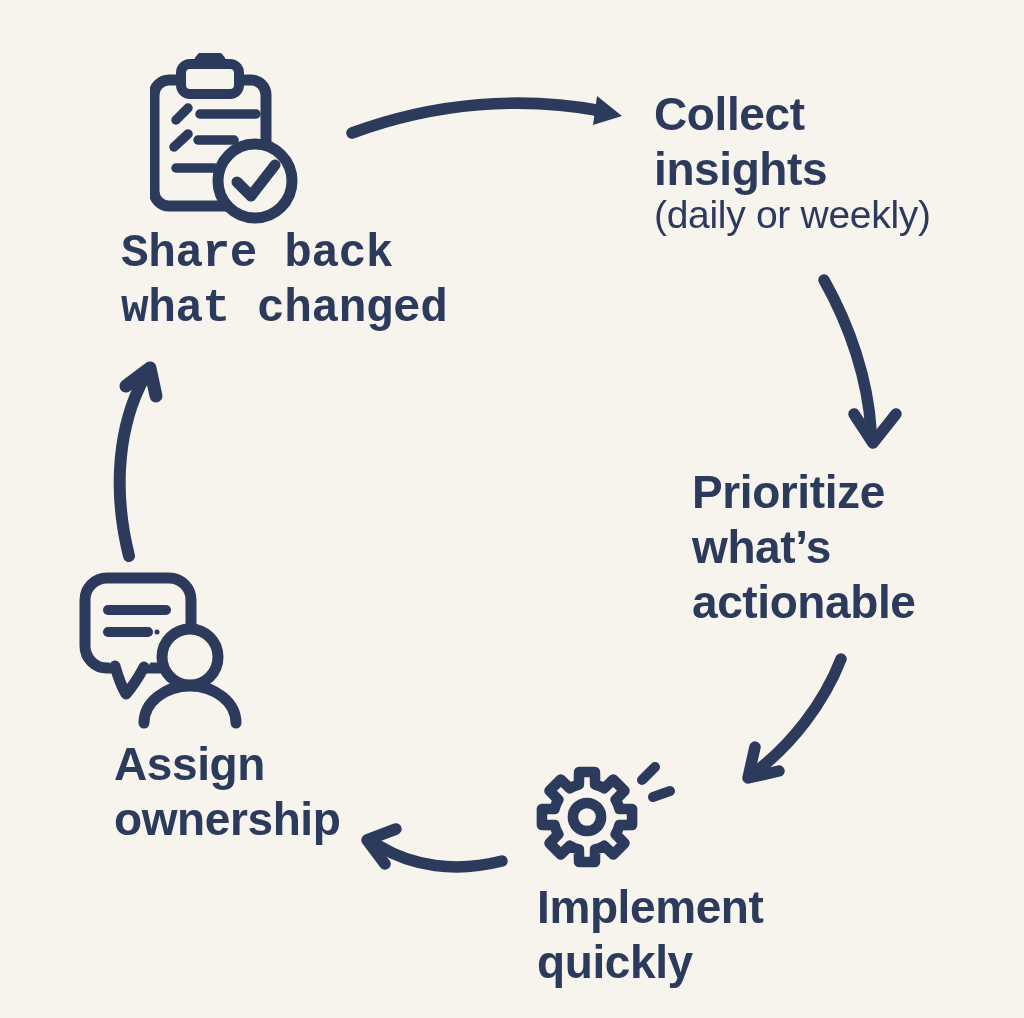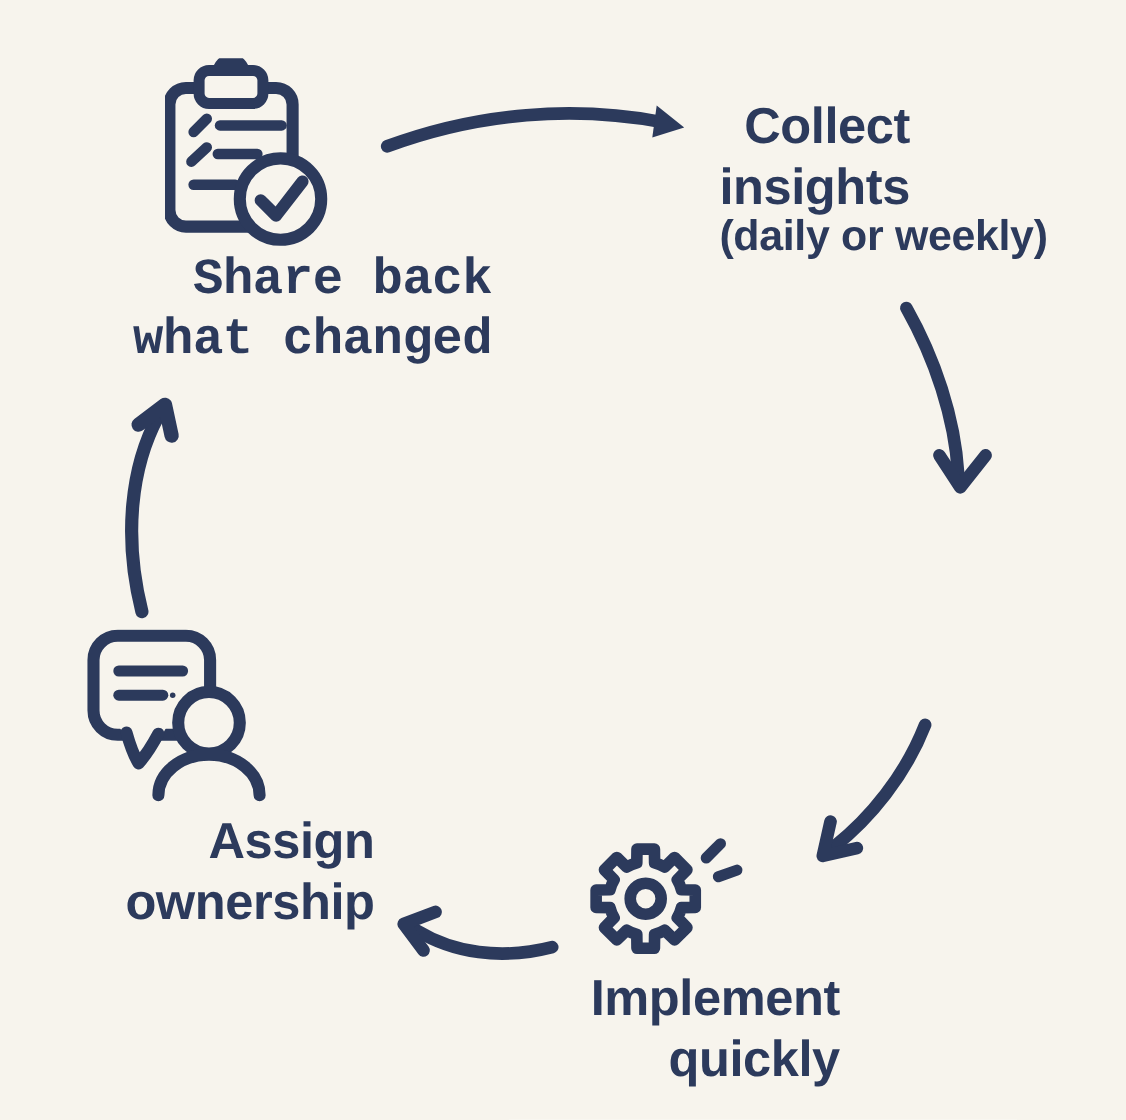--- a/index.html
+++ b/index.html
@@ -19,26 +19,25 @@
   }
   .icon { position: absolute; }
   .step-label {
     position: absolute;
     color: #2c3a5c;
     font-weight: 700;
     font-size: 46px;
     line-height: 55px;
     letter-spacing: -0.4px;
     white-space: pre-line;
-    text-align: right;
   }
   .step-sublabel {
     position: absolute;
     color: #2c3a5c;
-    font-weight: 700;
+    font-weight: 400;
     font-size: 39px;
     line-height: 46px;
     letter-spacing: -0.3px;
     white-space: pre-line;
   }
   
   .pos-share     { left: 121px; top: 227px; font-family: Liberation Mono, monospace; }
   .pos-collect   { left: 654px; top: 87px;  }
   .pos-collect-sub { left: 654px; top: 192px; }
   .pos-prioritize{ left: 692px; top: 465px; }
@@ -117,20 +116,23 @@
     <circle class="fill-ink" cx="79" cy="60" r="2.5"></circle>
     <circle class="stroke fill-bg" stroke-width="11" cx="112" cy="85" r="28"></circle>
     <path class="stroke fill-bg" stroke-width="11" d="M 66,151 A 46 37 0 0 1 158,151"></path>
   </svg>
 
   <div class="step-label pos-collect">Collect
 insights</div>
 
   <div class="step-sublabel pos-collect-sub">(daily or weekly)</div>
 
+  <div class="step-label pos-prioritize">Prioritize
+what’s
+actionable</div>
 
   <div class="step-label pos-implement">Implement
 quickly</div>
 
   <div class="step-label pos-assign">Assign
 ownership</div>
 
   <div class="step-label pos-share">Share back
 what changed</div>
 

